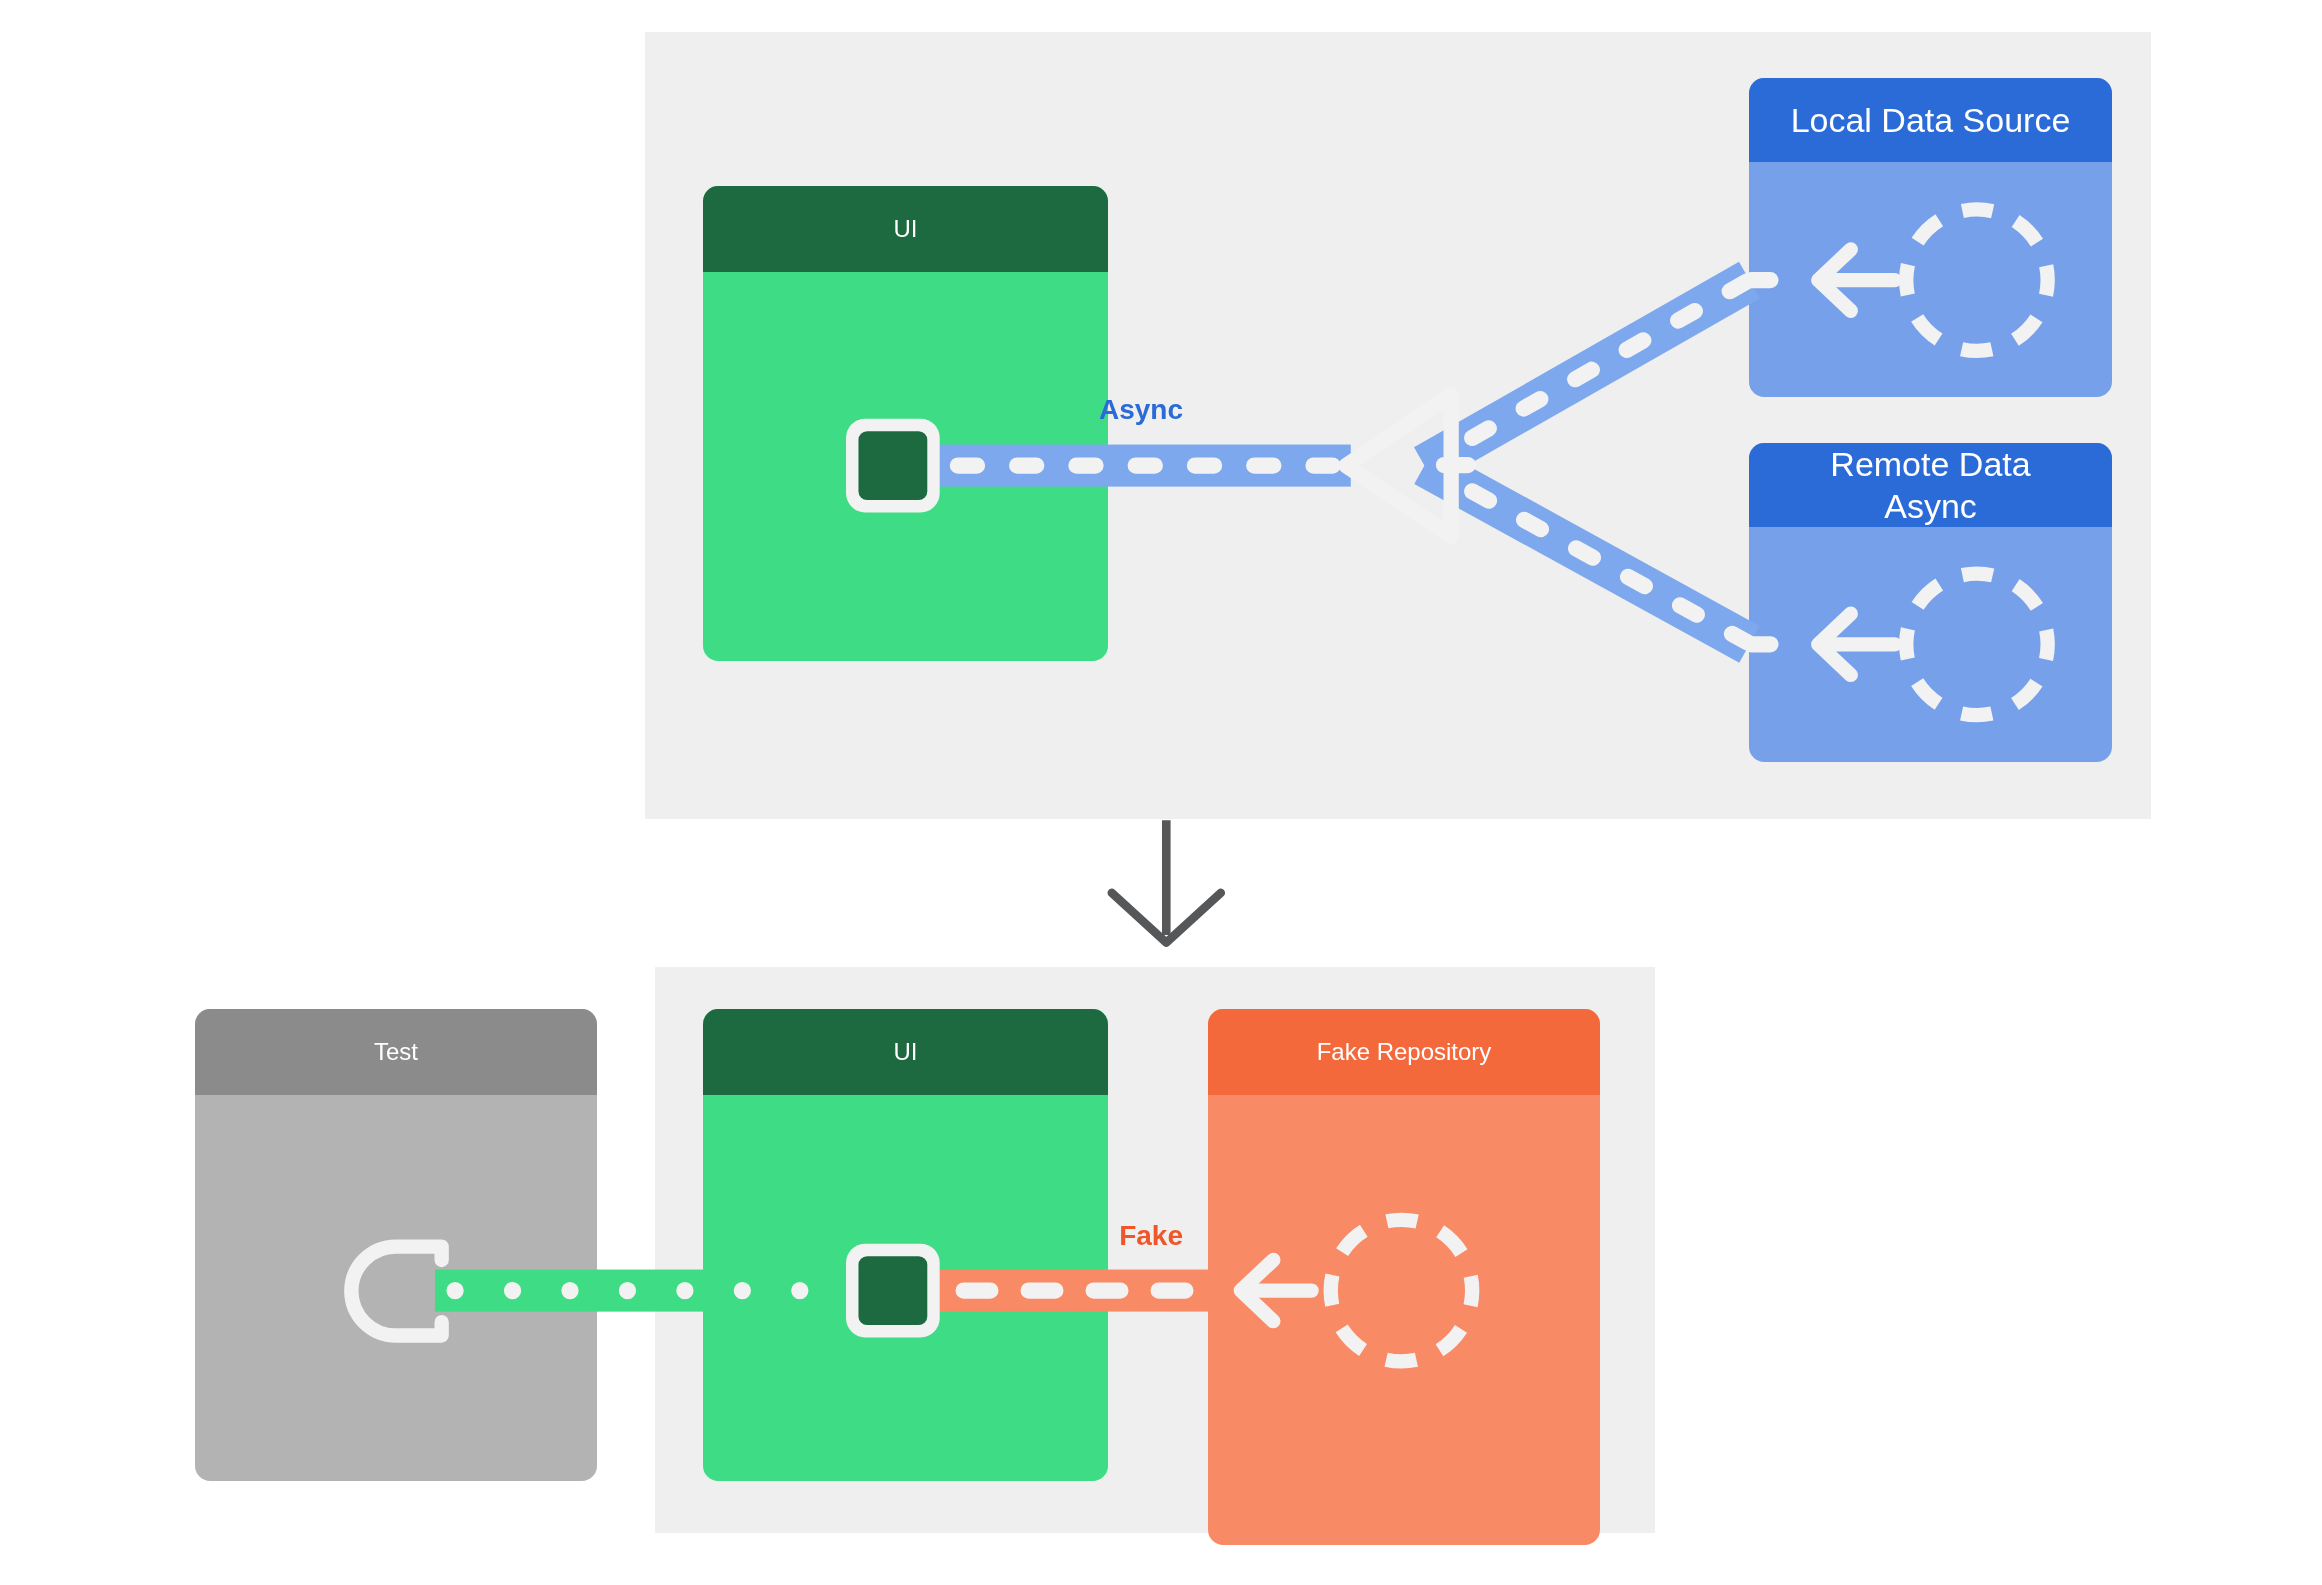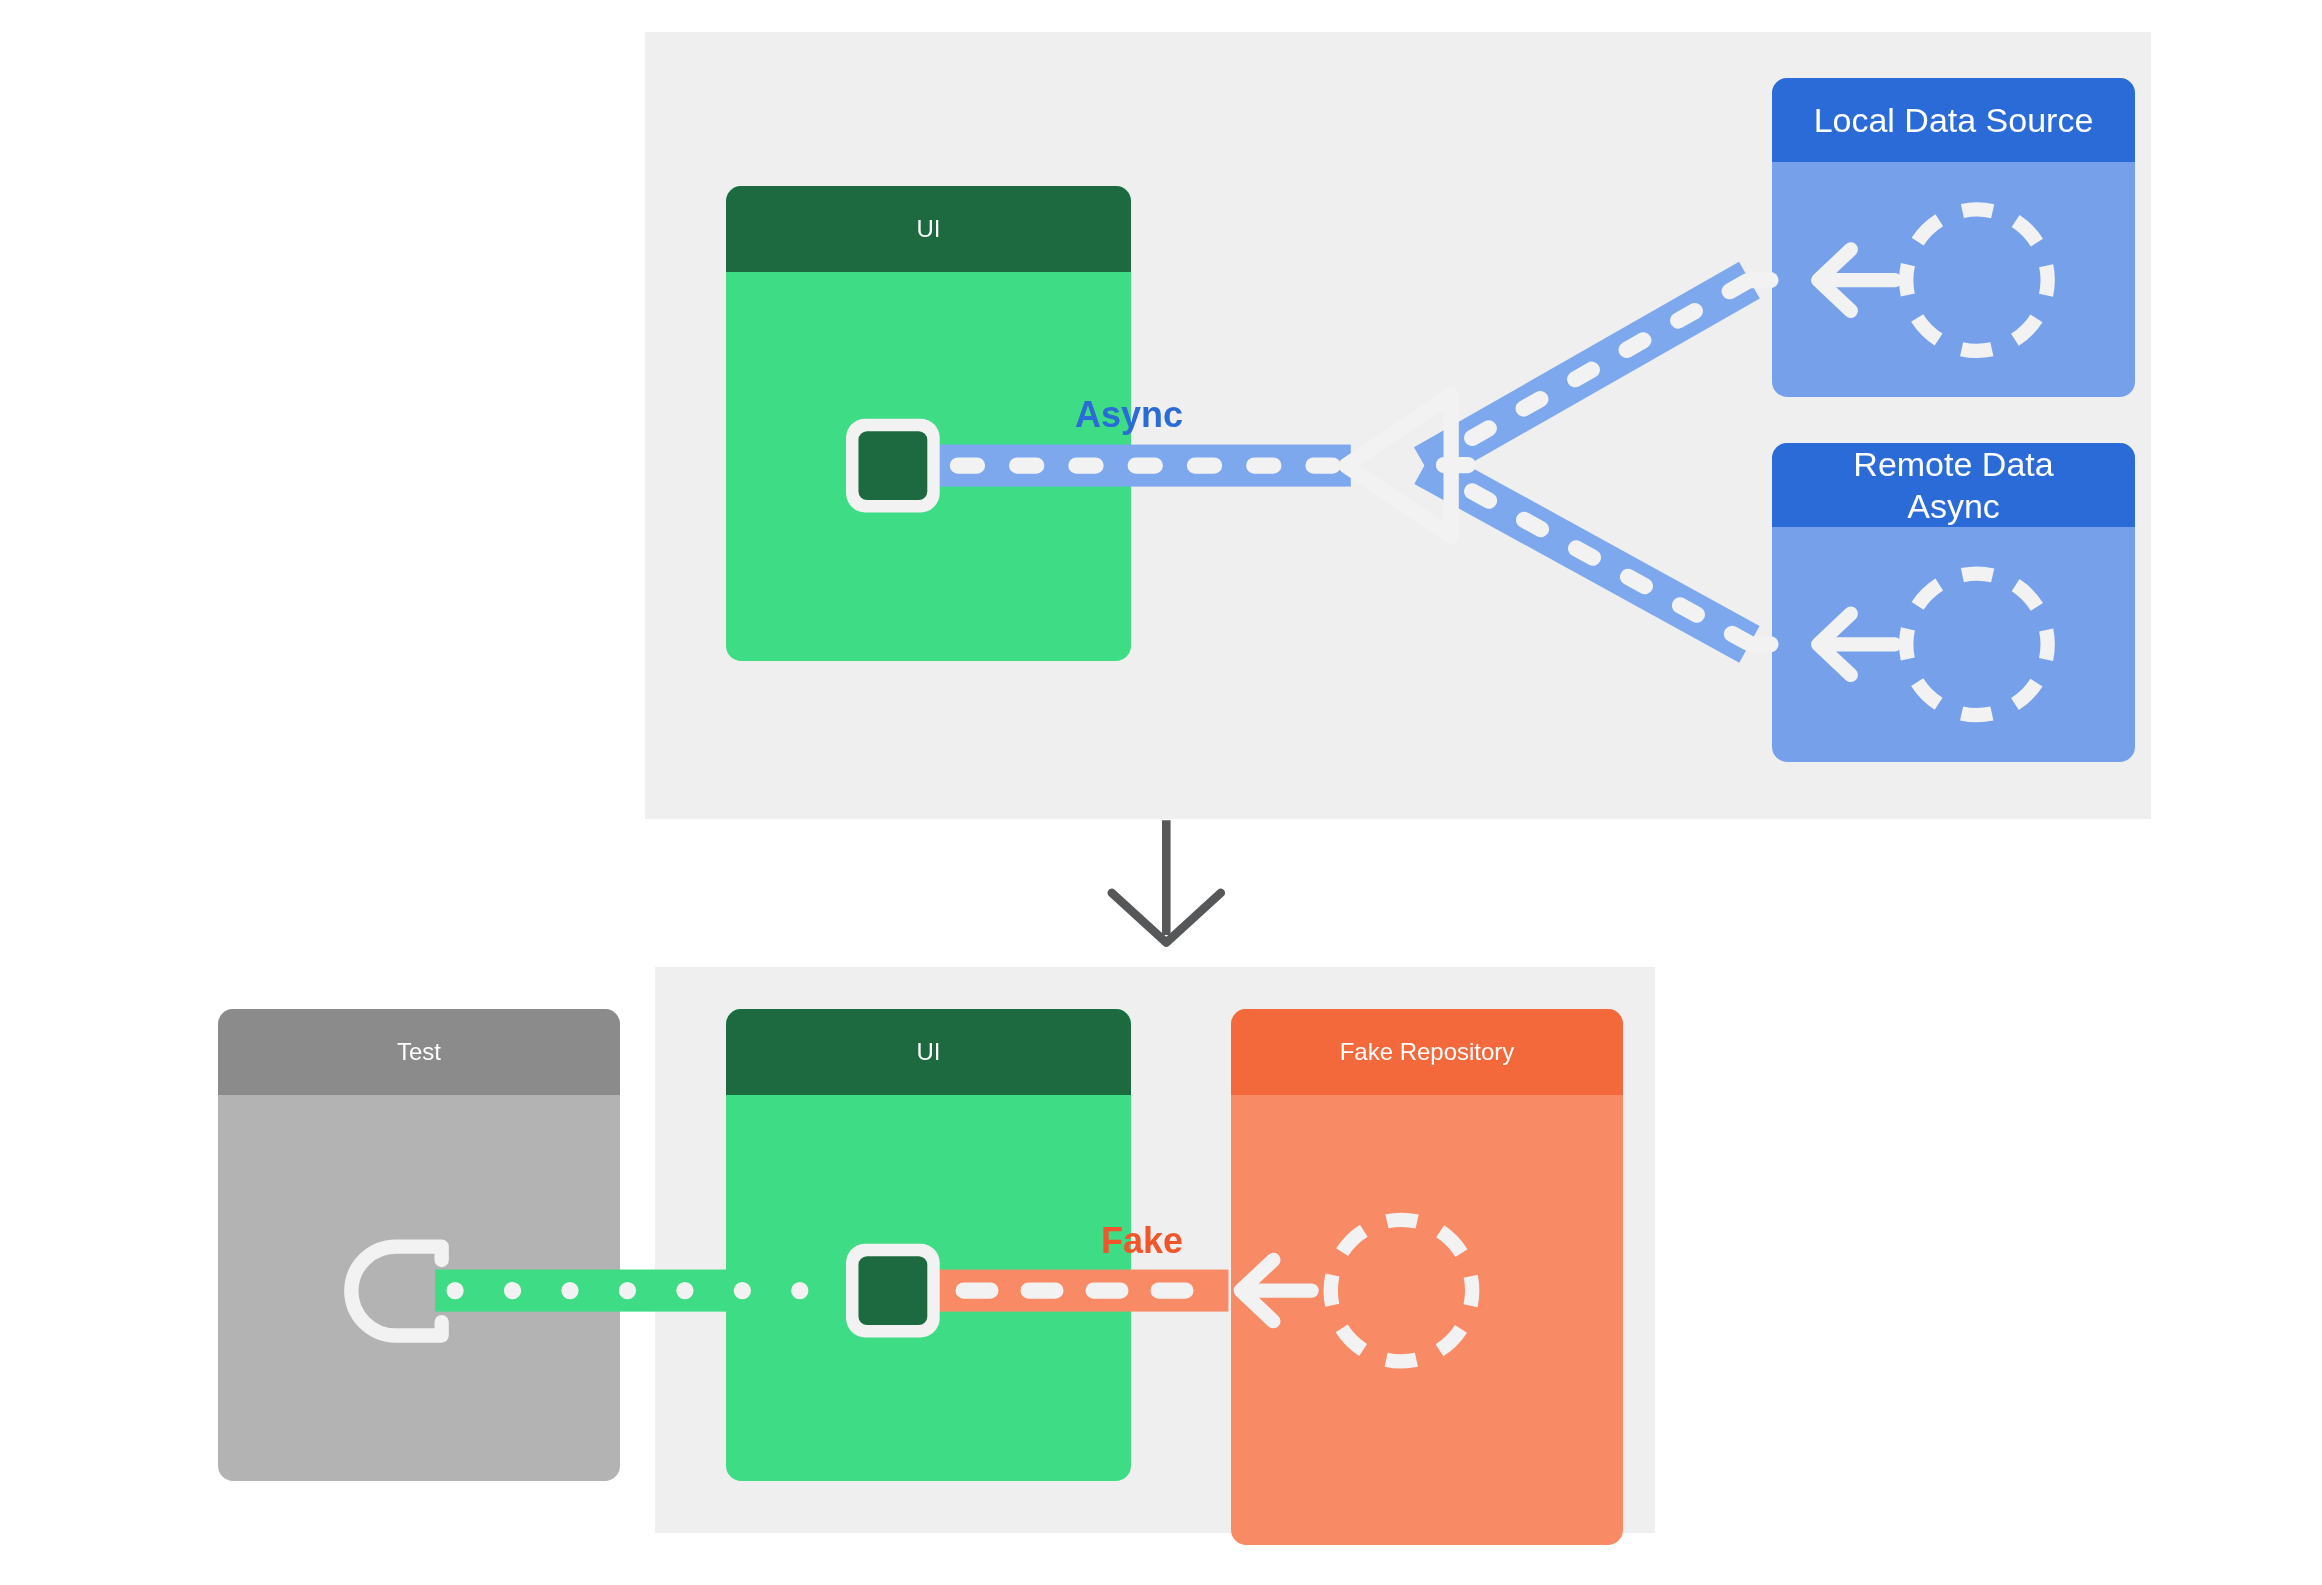--- a/index.html
+++ b/index.html
@@ -12,21 +12,21 @@
   }
   html,body{margin:0;padding:0;background:var(--page_bg);}
   .canvas{
     position:relative;width:2323px;height:1586px;background:var(--page_bg);
     font-family:"Liberation Sans",sans-serif;overflow:hidden;
   }
   .panel{position:absolute;background:var(--panel_bg);}
   .panel-top{left:645px;top:32px;width:1506px;height:787px;}
   .panel-bottom{left:655px;top:967px;width:1000px;height:566px;}
 
-  .box{position:absolute;border-radius:15.3px;overflow:hidden;margin-left:23px;}
+  .box{position:absolute;border-radius:15.3px;overflow:hidden;}
   .box-header{height:86px;display:flex;align-items:center;justify-content:center;
     color:#fff;font-size:24px;font-weight:400;}
   .ds-header{height:84px;font-size:34px;line-height:42px;text-align:center;}
   .ds-header .narrow{display:block;max-width:239px;margin:0 auto;}
 
   .green-box{background:var(--green);}
   .green-box .box-header{background:var(--green_dark);}
   .blue-box{background:var(--blue_body);}
   .blue-box .box-header{background:var(--blue_header);}
   .gray-box{background:var(--gray_body);}
@@ -36,21 +36,21 @@
 
   .box-ui-top{left:703px;top:186px;width:405px;height:475px;}
   .box-repo{left:1208px;top:186px;width:401px;height:475px;}
   .box-local{left:1749px;top:78px;width:363px;height:319px;}
   .box-remote{left:1749px;top:443px;width:363px;height:319px;}
   .box-test{left:195px;top:1009px;width:402px;height:472px;}
   .box-ui-bottom{left:703px;top:1009px;width:405px;height:472px;}
   .box-fake{left:1208px;top:1009px;width:392px;height:536px;}
 
   .edge-label{position:absolute;width:206px;text-align:right;
-    font-size:36px;font-weight:bold;z-index:6;}
+    font-size:28px;font-weight:bold;z-index:6;}
   .label-async{left:977px;top:394px;color:var(--async_text);}
   .label-sync{left:977px;top:1220px;color:var(--sync_text);}
 
   .overlay{position:absolute;left:0;top:0;z-index:5;pointer-events:none;}
 
   .fill-band{fill:var(--blue_band);}
   .stroke-band{stroke:var(--blue_band);stroke-width:44;fill:none;}
   .fill-green{fill:var(--green);}
   .fill-orange{fill:var(--orange_body);}
   .fill-stroke{fill:var(--stroke_light);}

